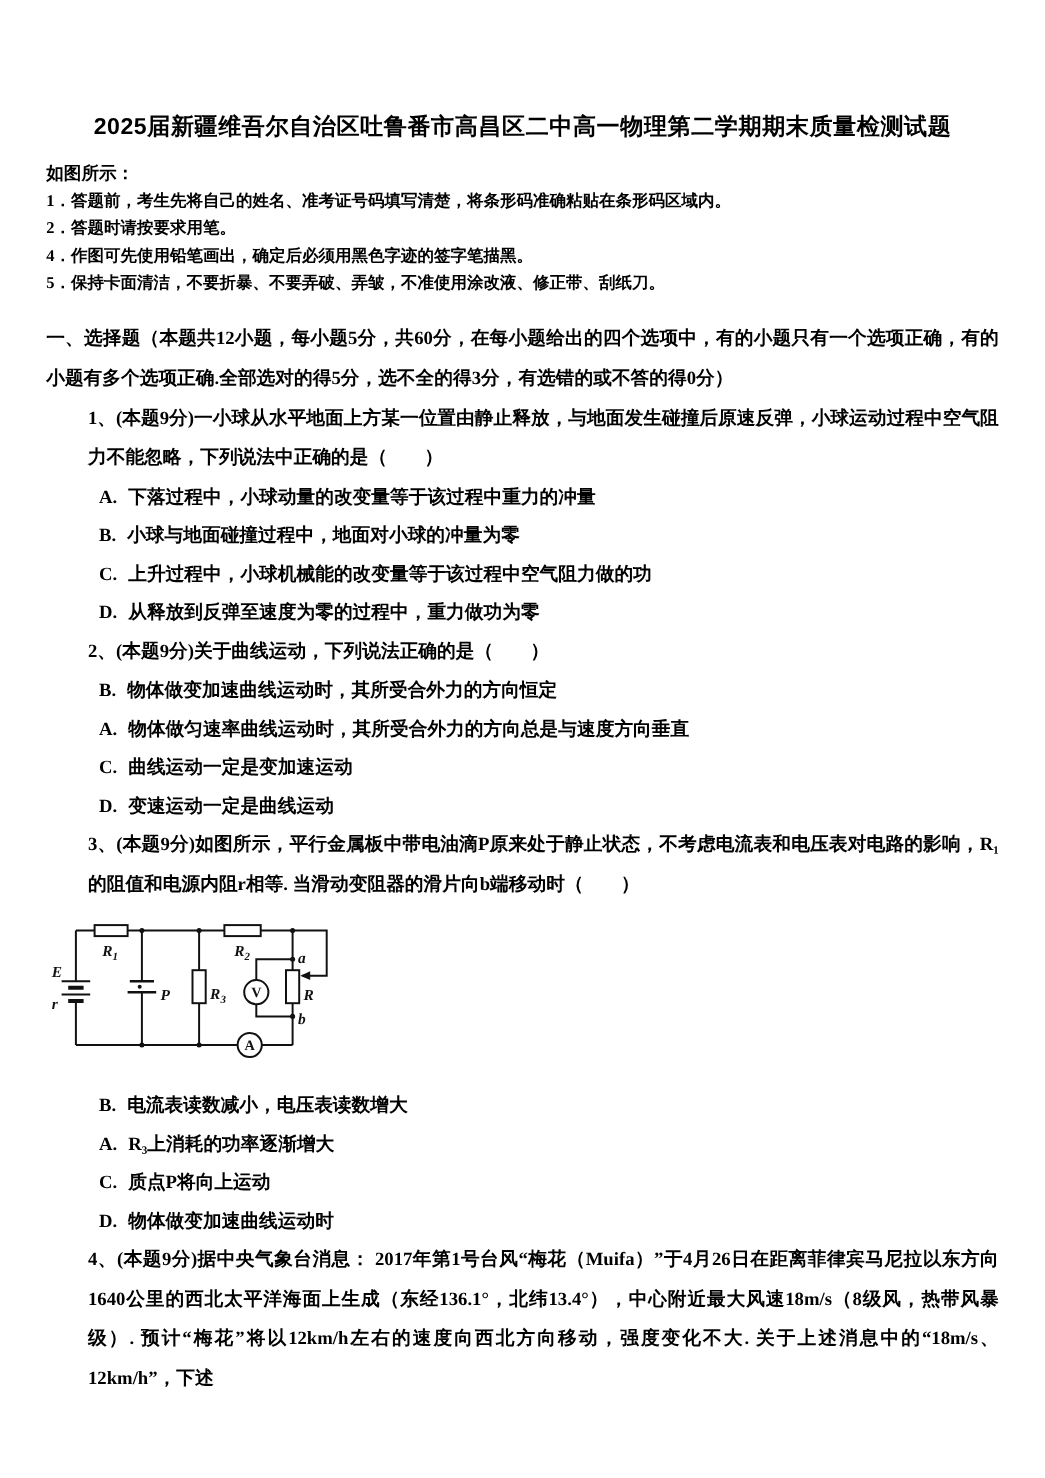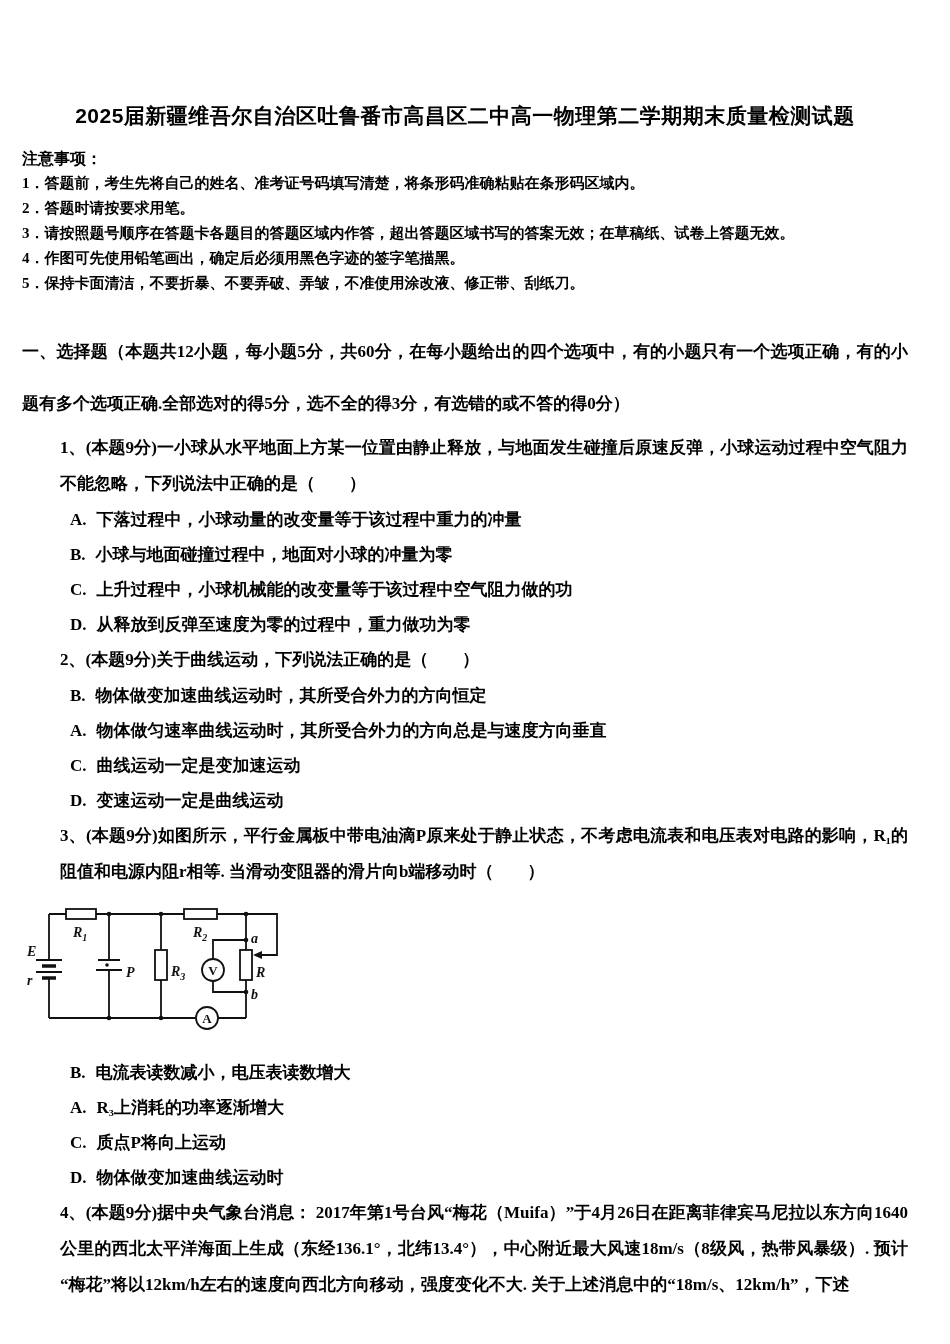--- a/index.html
+++ b/index.html
@@ -5,38 +5,38 @@
   html,body{margin:0;padding:0;background:#ffffff;}
   body{
     width:950px;height:1344px;
     color:#000;
     font-family:"Liberation Serif","DejaVu Serif",serif;
     overflow:hidden;
   }
   .page{
     box-sizing:border-box;
     width:950px;height:1328px;
-    padding:100px 42px 0 22px;
+    padding:100px 42px 0 42px;
   }
   .title{
     font-family:"Liberation Sans","DejaVu Sans",sans-serif;
     font-size:21px;font-weight:700;
     text-align:center;line-height:32px;
     margin:0 0 14px 0;letter-spacing:0.5px;
   }
   .notice-heading{
     font-size:16px;font-weight:700;line-height:25px;
   }
   .notice-item{
     font-size:15px;font-weight:600;line-height:25px;
     text-align:justify;
   }
   .section-intro{
-    margin-top:30px;
-    font-size:17px;font-weight:600;line-height:52px;
+    margin-top:19px;
+    font-size:17px;font-weight:600;line-height:36px;
     text-align:justify;
   }
   .stem{
     font-size:17px;font-weight:600;line-height:36px;
     text-align:justify;
     margin-left:38px;
   }
   .option{
     font-size:17px;font-weight:600;line-height:35px;
     white-space:nowrap;
@@ -48,24 +48,23 @@
   }
   .figure svg{display:block;}
 </style>
 </head>
 <body>
 
 <div class="page">
 
   <h1 class="title">2025届新疆维吾尔自治区吐鲁番市高昌区二中高一物理第二学期期末质量检测试题</h1>
 
-  <div class="notice-heading">注意事项：</div>
+  <div class="notice-heading">如图所示：</div>
   <div class="notice-item">1．答题前，考生先将自己的姓名、准考证号码填写清楚，将条形码准确粘贴在条形码区域内。</div>
   <div class="notice-item">2．答题时请按要求用笔。</div>
-  <div class="notice-item">3．请按照题号顺序在答题卡各题目的答题区域内作答，超出答题区域书写的答案无效；在草稿纸、试卷上答题无效。</div>
   <div class="notice-item">4．作图可先使用铅笔画出，确定后必须用黑色字迹的签字笔描黑。</div>
   <div class="notice-item">5．保持卡面清洁，不要折暴、不要弄破、弄皱，不准使用涂改液、修正带、刮纸刀。</div>
 
   <div class="section-intro">一、选择题（本题共12小题，每小题5分，共60分，在每小题给出的四个选项中，有的小题只有一个选项正确，有的小题有多个选项正确.全部选对的得5分，选不全的得3分，有选错的或不答的得0分）</div>
 
   <div class="question">
     <div class="stem">1、(本题9分)一小球从水平地面上方某一位置由静止释放，与地面发生碰撞后原速反弹，小球运动过程中空气阻力不能忽略，下列说法中正确的是（　　）</div>
     <div class="option"><span class="opt-label">A.</span><span class="opt-text">下落过程中，小球动量的改变量等于该过程中重力的冲量</span></div>
     <div class="option"><span class="opt-label">B.</span><span class="opt-text">小球与地面碰撞过程中，地面对小球的冲量为零</span></div>
     <div class="option"><span class="opt-label">C.</span><span class="opt-text">上升过程中，小球机械能的改变量等于该过程中空气阻力做的功</span></div>

